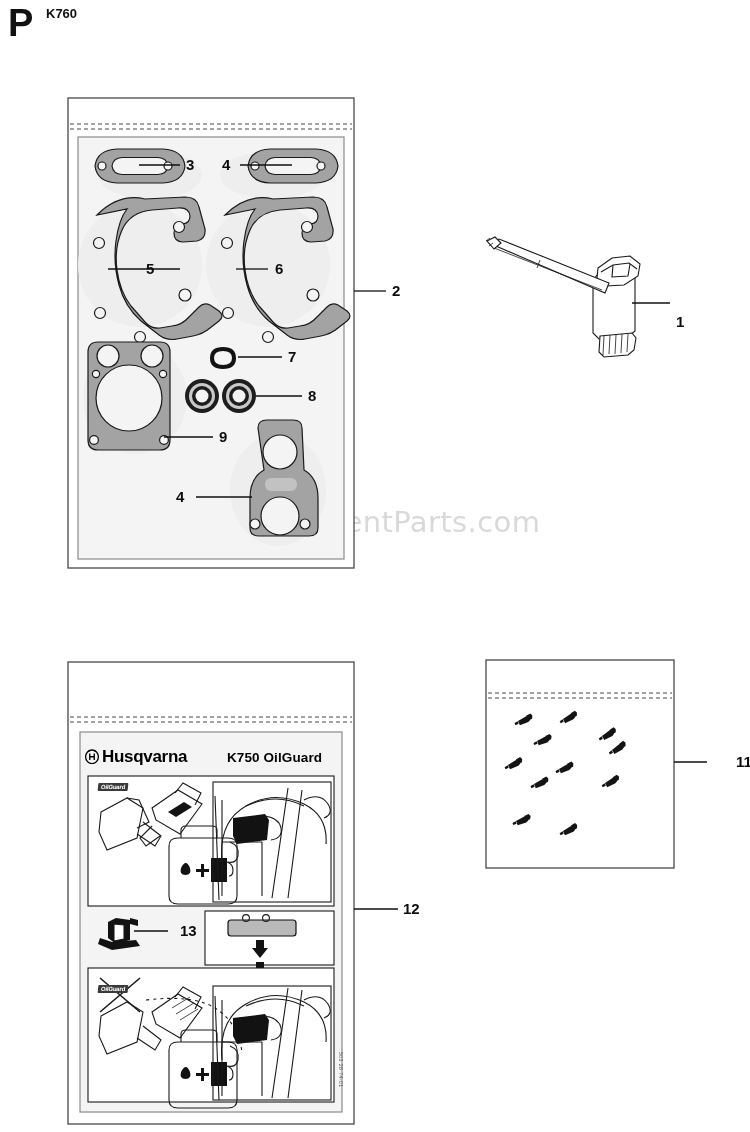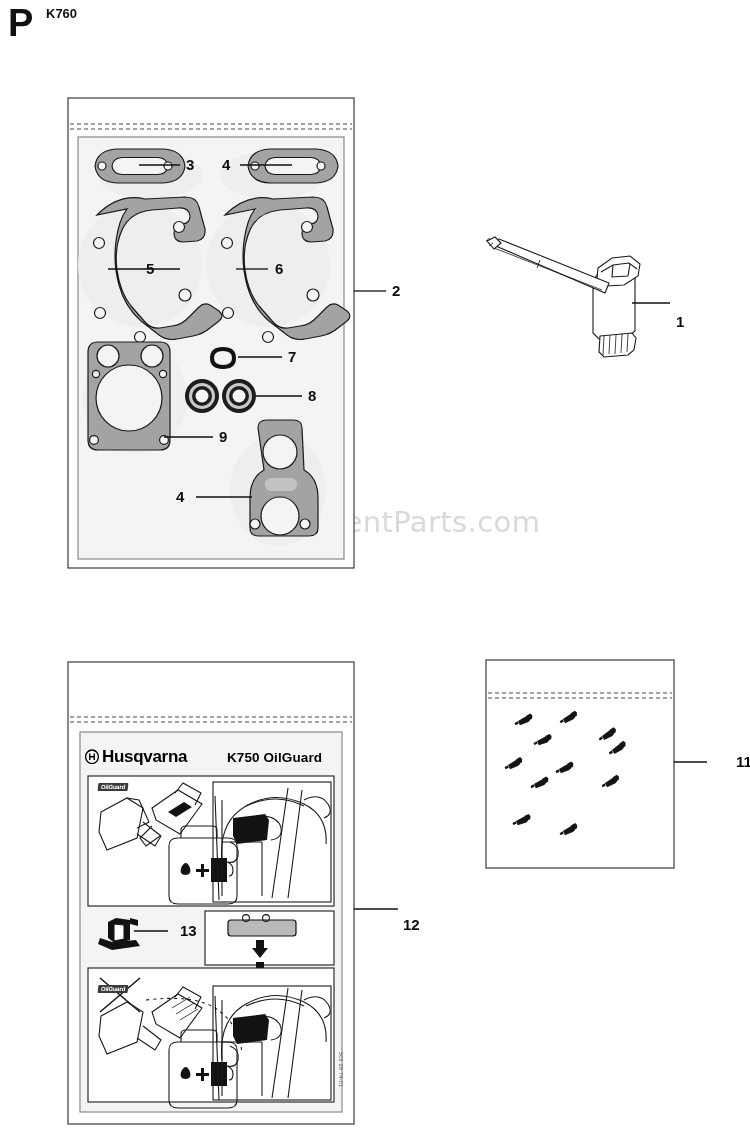--- a/index.html
+++ b/index.html
@@ -333,16 +333,16 @@
   <div class="callout" style="left:392px;top:283px;">2</div>
   <div class="callout" style="left:186px;top:157px;">3</div>
   <div class="callout" style="left:222px;top:157px;">4</div>
   <div class="callout" style="left:146px;top:261px;">5</div>
   <div class="callout" style="left:275px;top:261px;">6</div>
   <div class="callout" style="left:288px;top:349px;">7</div>
   <div class="callout" style="left:308px;top:388px;">8</div>
   <div class="callout" style="left:219px;top:429px;">9</div>
   <div class="callout" style="left:176px;top:489px;">4</div>
   <div class="callout" style="left:736px;top:754px;">11</div>
-  <div class="callout" style="left:403px;top:901px;margin-top:16px;">12</div>
+  <div class="callout" style="left:403px;top:901px;">12</div>
   <div class="callout" style="left:180px;top:923px;">13</div>
 
 </div>
 
 </body></html>

